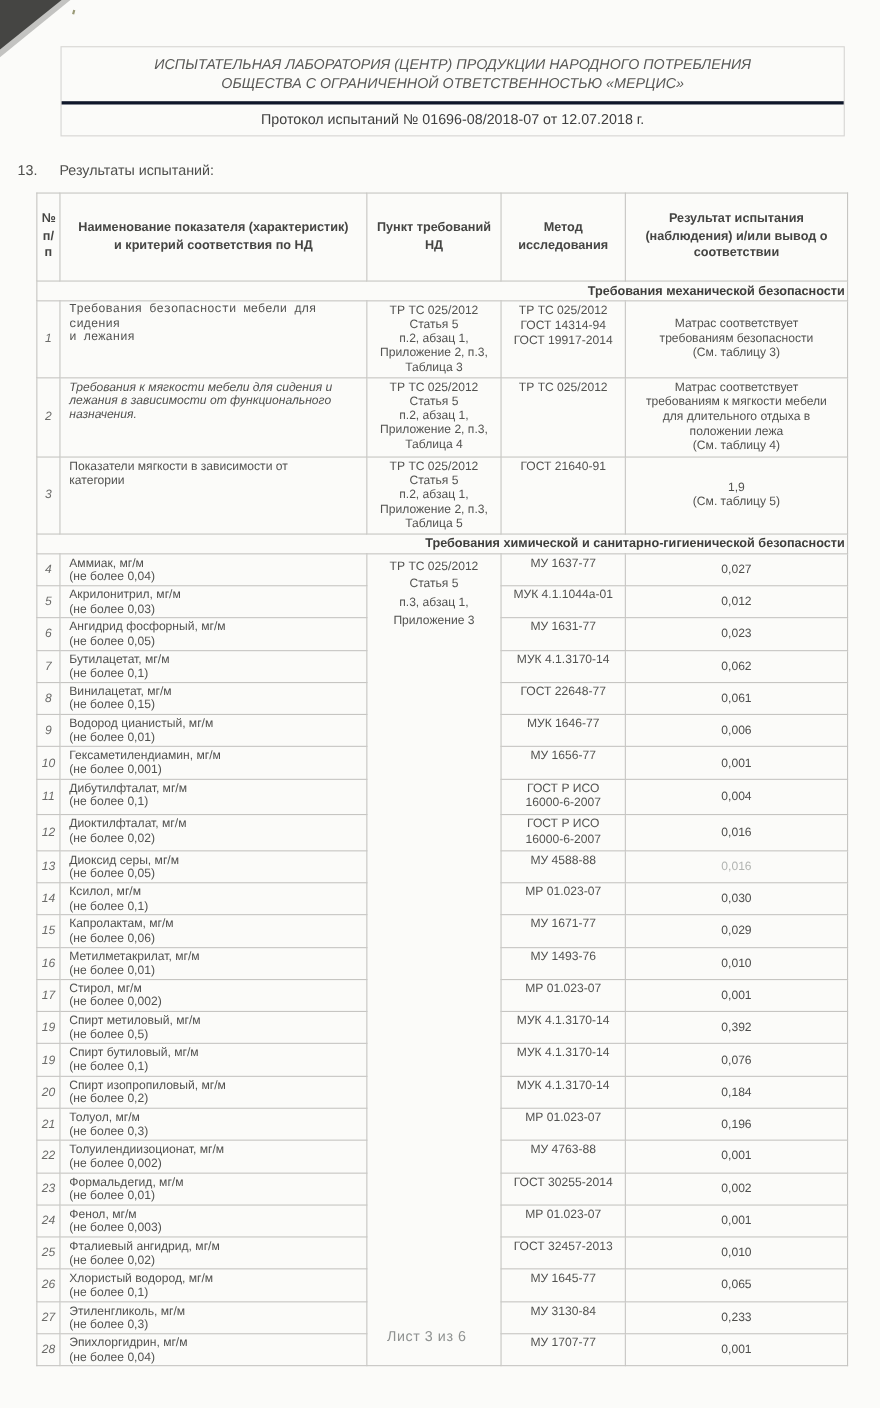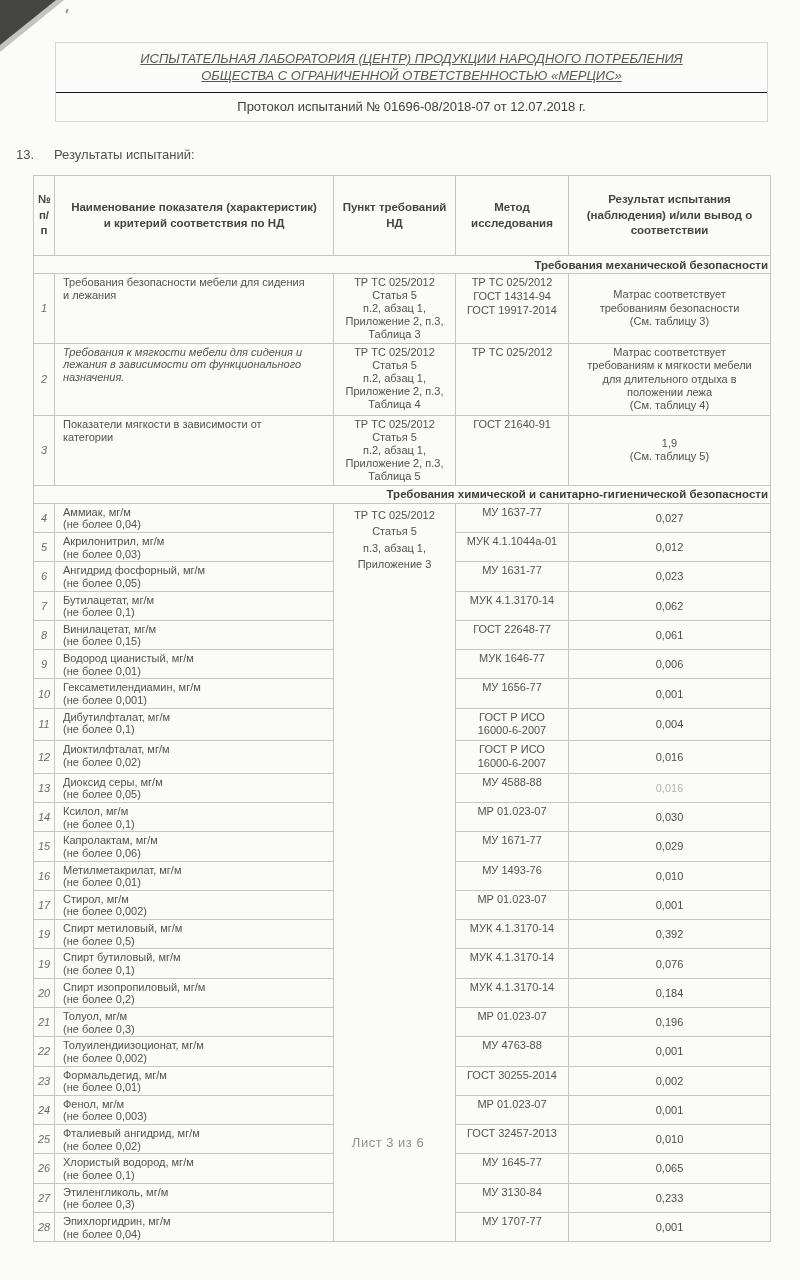--- a/index.html
+++ b/index.html
@@ -22,25 +22,25 @@
   .speck{position:absolute;left:66px;top:9px;width:2px;height:4px;background:#9a9a78;transform:rotate(15deg);}
 
   
   .letterhead{
     position:absolute;left:55px;top:42px;width:711px;
     border:1px solid #d6d5d3;
     background:transparent;
   }
   .lab-block{
     padding:7px 10px 8px 10px;
-    border-bottom:1px solid #0f172a;
+    border-bottom:3px solid #0f172a;
     text-align:center;
     font-style:italic;
     color:#585856;
-    font-size:13px;line-height:17px;text-decoration:underline;
+    font-size:13px;line-height:17px;
   }
   .lab-block .attestat{margin-top:2px;font-size:12.5px;}
   .protocol-block{
     padding:6px 10px 7px 10px;
     text-align:center;
     color:#404040;
     font-size:13px;
   }
 
   
@@ -99,21 +99,21 @@
     text-align:center;vertical-align:middle;
     padding:1px 2px;color:#4d4d4b;margin-left:35px;
   }
   td.value.faint{color:#b2b5b2;}
   tr.mech{height:64px;}
   tr.chem td{height:24px;}
   tr.chem td.name div{white-space:nowrap;}
 
   
   .footer{
-    position:absolute;left:33px;top:1135px;width:710px;
+    position:absolute;left:33px;top:1207px;width:710px;
     text-align:center;font-size:13px;color:#8f9291;letter-spacing:0.5px;
   }
 </style>
 </head>
 <body>
 
 <div class="page">
 
   <div>
     <div class="fold-light"></div>
@@ -156,21 +156,21 @@
 (наблюдения) и/или вывод о
 соответствии</th>
         </tr>
       </thead>
       <tbody>
         <tr class="section">
           <td colspan="5">Требования механической безопасности</td>
         </tr>
         <tr class="mech">
           <td class="num">1</td>
-          <td class="name" style="white-space:pre-line;">Требования безопасности мебели для сидения
+          <td class="name" style="white-space:pre-line;font-family:Liberation Mono, monospace;">Требования безопасности мебели для сидения
 и лежания</td>
           <td class="punkt">ТР ТС 025/2012
 Статья 5
 п.2, абзац 1,
 Приложение 2, п.3,
 Таблица 3</td>
           <td class="method">ТР ТС 025/2012
 ГОСТ 14314-94
 ГОСТ 19917-2014</td>
           <td class="result">Матрас соответствует

